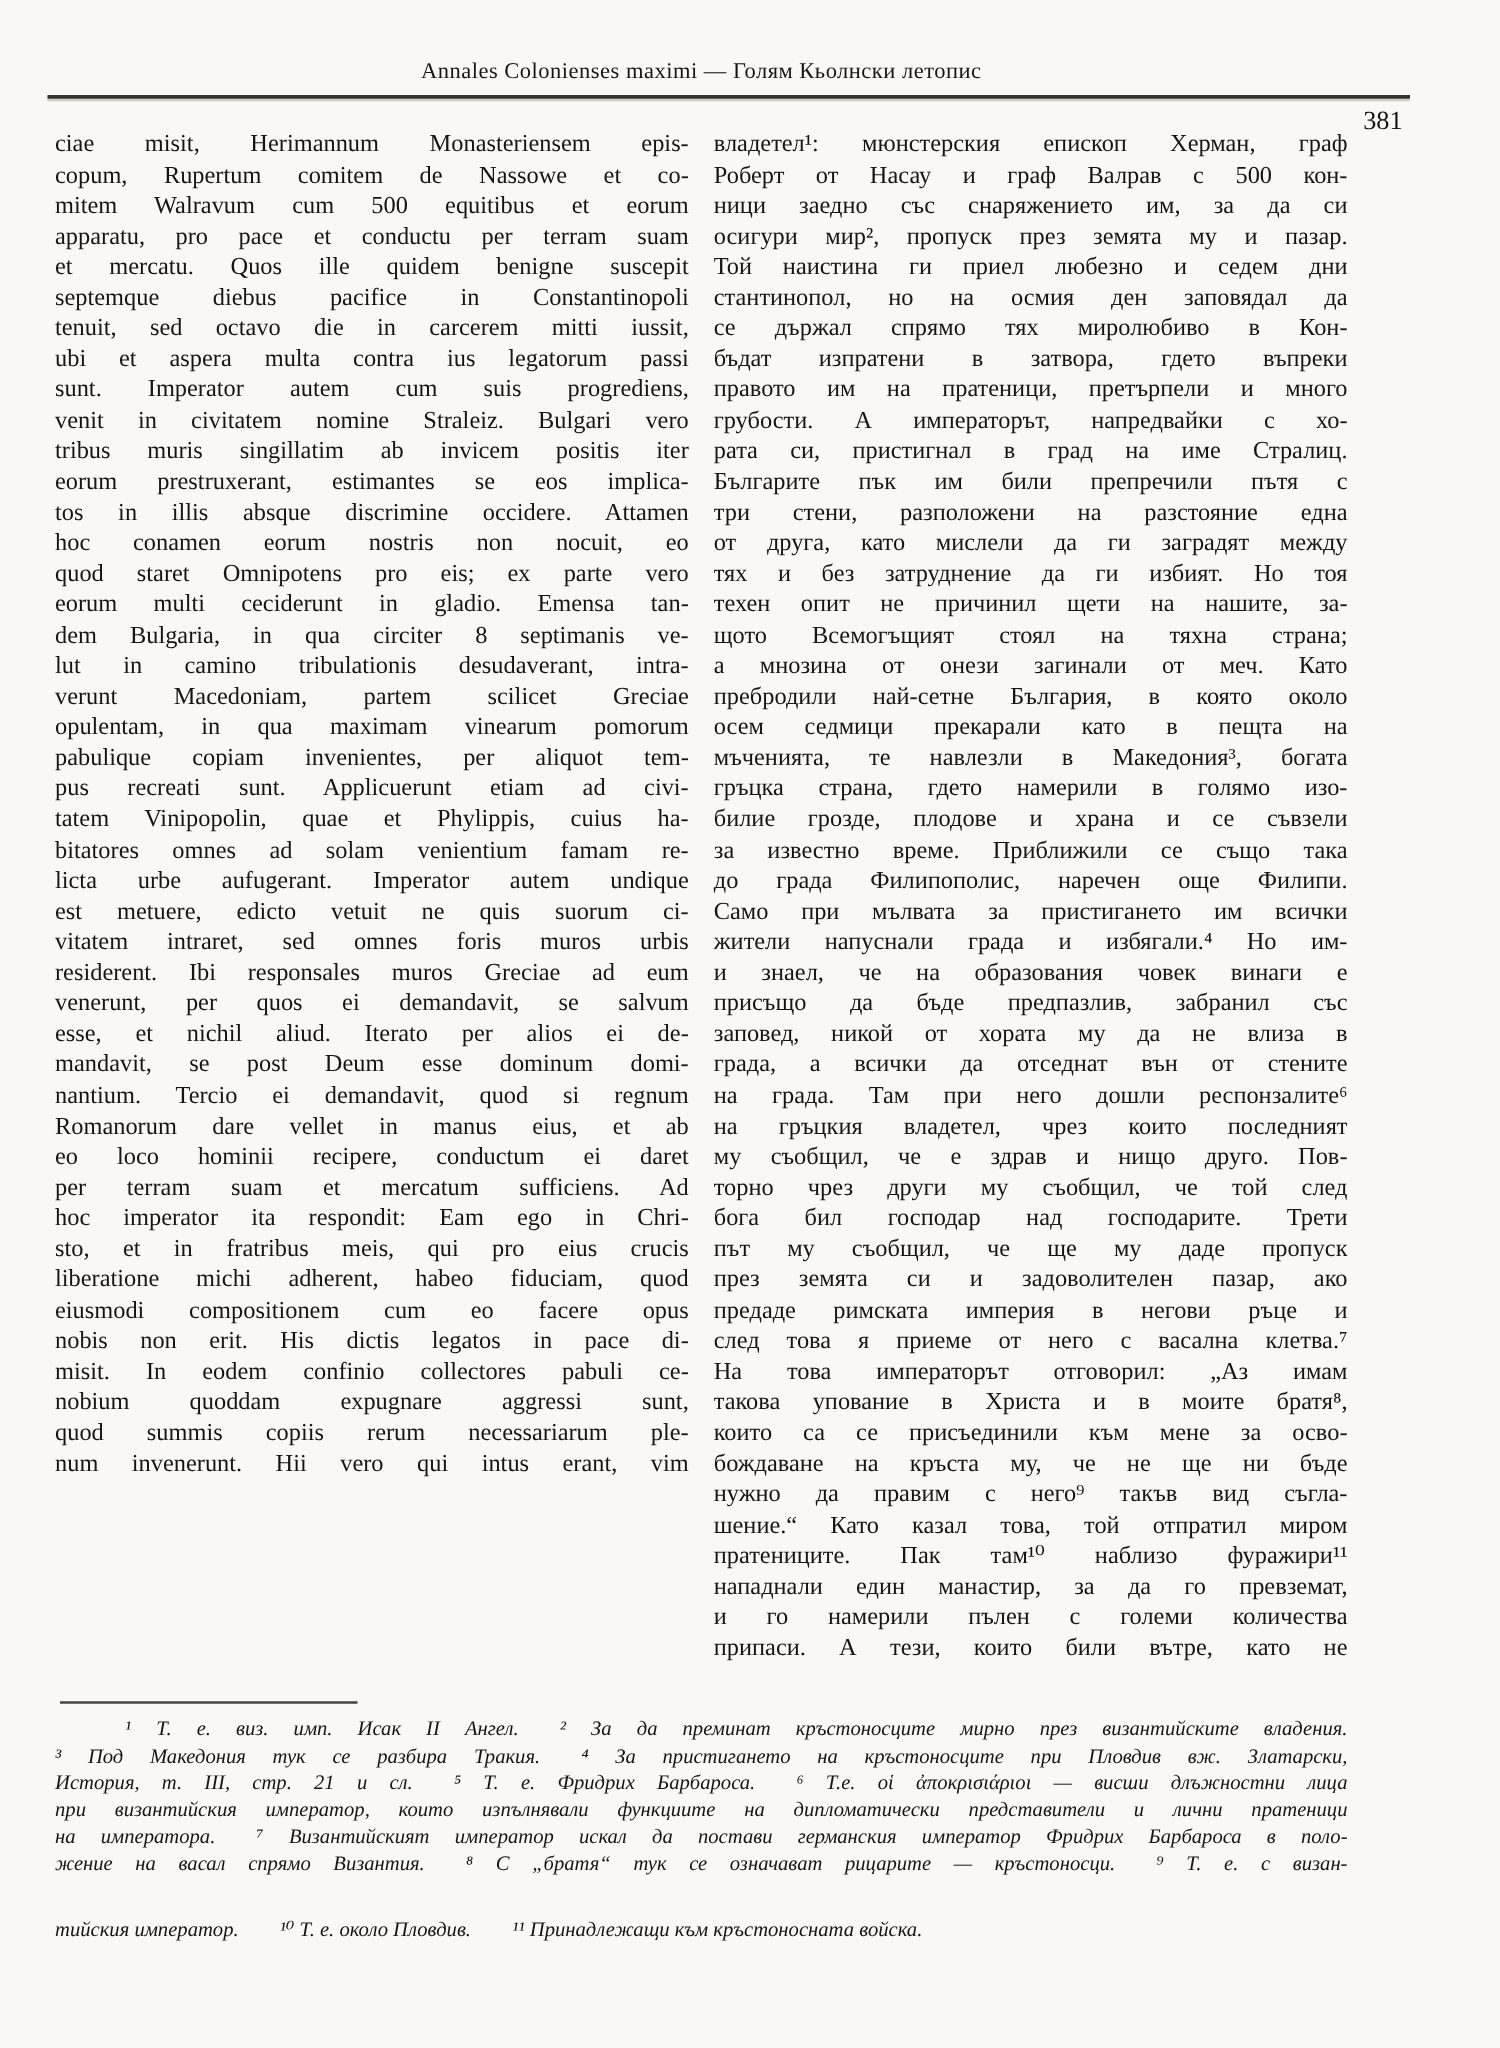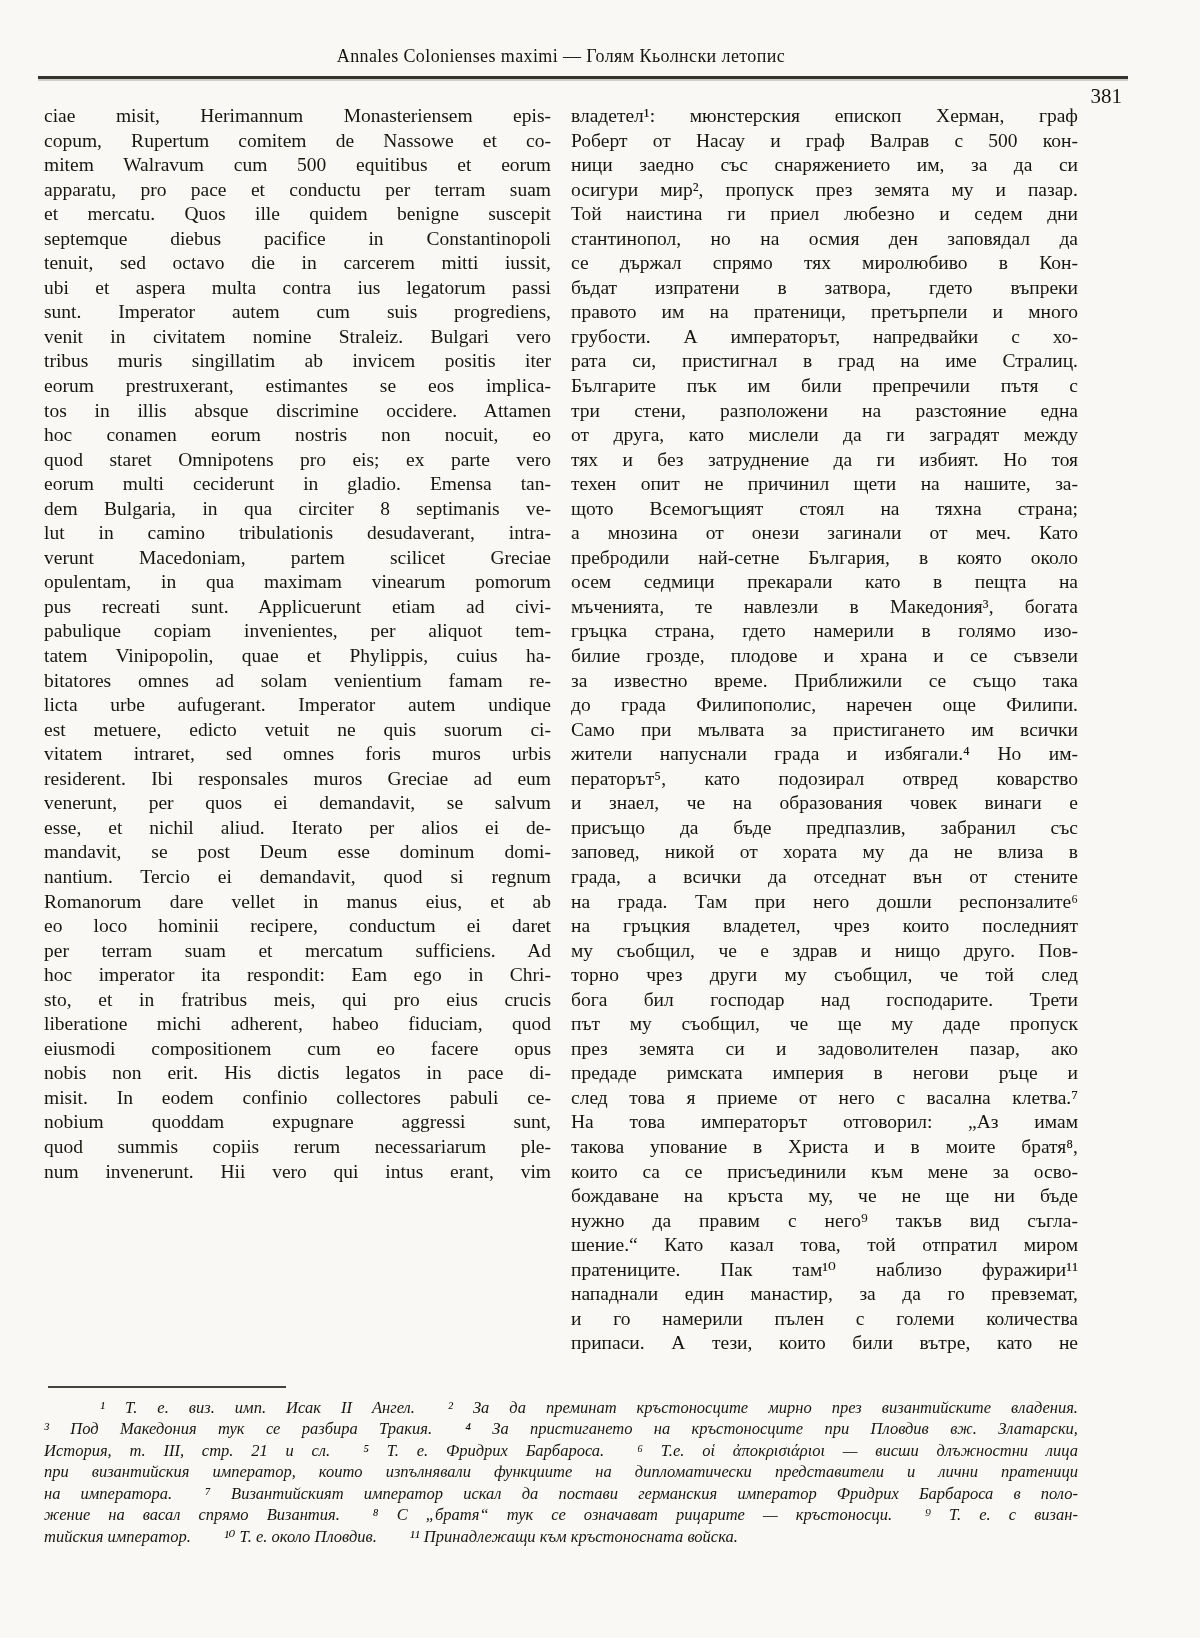--- a/index.html
+++ b/index.html
@@ -74,21 +74,21 @@
     margin-bottom: 9px;
     border-top: 2px solid rgba(25,23,18,0.8);
   }
   .footnotes .line {
     font-size: 16.5px;
     line-height: 21.5px;
     text-align: justify;
     text-align-last: justify;
   }
   .footnotes .line:first-child { text-indent: 56px; }
-  .footnotes .line:last-child  { text-align-last: left; }
+  .footnotes .line:last-child  { text-align-last: left; margin-top: 32px; }
 </style>
 </head>
 <body>
 
 <div class="page">
 
   <div class="running-head">
     <div class="head-title">Annales Colonienses maximi — Голям Кьолнски летопис</div>
     <div class="page-num">381</div>
   </div>
@@ -111,22 +111,22 @@
         <div class="line">tribus muris singillatim ab invicem positis iter</div>
         <div class="line">eorum prestruxerant, estimantes se eos implica-</div>
         <div class="line">tos in illis absque discrimine occidere. Attamen</div>
         <div class="line">hoc conamen eorum nostris non nocuit, eo</div>
         <div class="line">quod staret Omnipotens pro eis; ex parte vero</div>
         <div class="line">eorum multi ceciderunt in gladio. Emensa tan-</div>
         <div class="line">dem Bulgaria, in qua circiter 8 septimanis ve-</div>
         <div class="line">lut in camino tribulationis desudaverant, intra-</div>
         <div class="line">verunt Macedoniam, partem scilicet Greciae</div>
         <div class="line">opulentam, in qua maximam vinearum pomorum</div>
+        <div class="line">pabulique copiam invenientes, per aliquot tem-</div>
         <div class="line">pus recreati sunt. Applicuerunt etiam ad civi-</div>
-        <div class="line">pabulique copiam invenientes, per aliquot tem-</div>
         <div class="line">tatem Vinipopolin, quae et Phylippis, cuius ha-</div>
         <div class="line">bitatores omnes ad solam venientium famam re-</div>
         <div class="line">licta urbe aufugerant. Imperator autem undique</div>
         <div class="line">est metuere, edicto vetuit ne quis suorum ci-</div>
         <div class="line">vitatem intraret, sed omnes foris muros urbis</div>
         <div class="line">residerent. Ibi responsales muros Greciae ad eum</div>
         <div class="line">venerunt, per quos ei demandavit, se salvum</div>
         <div class="line">esse, et nichil aliud. Iterato per alios ei de-</div>
         <div class="line">mandavit, se post Deum esse dominum domi-</div>
         <div class="line">nantium. Tercio ei demandavit, quod si regnum</div>
@@ -165,21 +165,20 @@
         <div class="line">а мнозина от онези загинали от меч. Като</div>
         <div class="line">пребродили най-сетне България, в която около</div>
         <div class="line">осем седмици прекарали като в пещта на</div>
         <div class="line">мъченията, те навлезли в Македония³, богата</div>
         <div class="line">гръцка страна, гдето намерили в голямо изо-</div>
         <div class="line">билие грозде, плодове и храна и се съвзели</div>
         <div class="line">за известно време. Приближили се също така</div>
         <div class="line">до града Филипополис, наречен още Филипи.</div>
         <div class="line">Само при мълвата за пристигането им всички</div>
         <div class="line">жители напуснали града и избягали.⁴  Но им-</div>
-        <div class="line">ператорът⁵, като подозирал отвред коварство</div>
         <div class="line">и знаел, че на образования човек винаги е</div>
         <div class="line">присъщо да бъде  предпазлив, забранил със</div>
         <div class="line">заповед, никой от хората му да не влиза в</div>
         <div class="line">града, а всички да отседнат вън от стените</div>
         <div class="line">на града. Там при него дошли  респонзалите⁶</div>
         <div class="line">на гръцкия владетел, чрез които последният</div>
         <div class="line">му съобщил, че е здрав и нищо друго. Пов-</div>
         <div class="line">торно чрез други му съобщил, че той след</div>
         <div class="line">бога бил господар над господарите. Трети</div>
         <div class="line">път му съобщил, че ще му даде пропуск</div>

